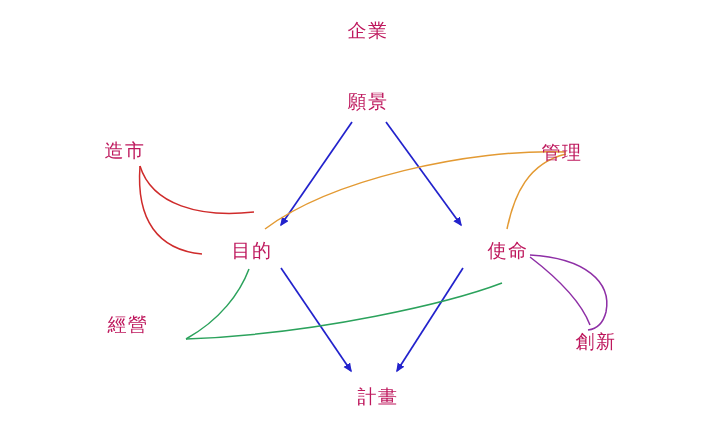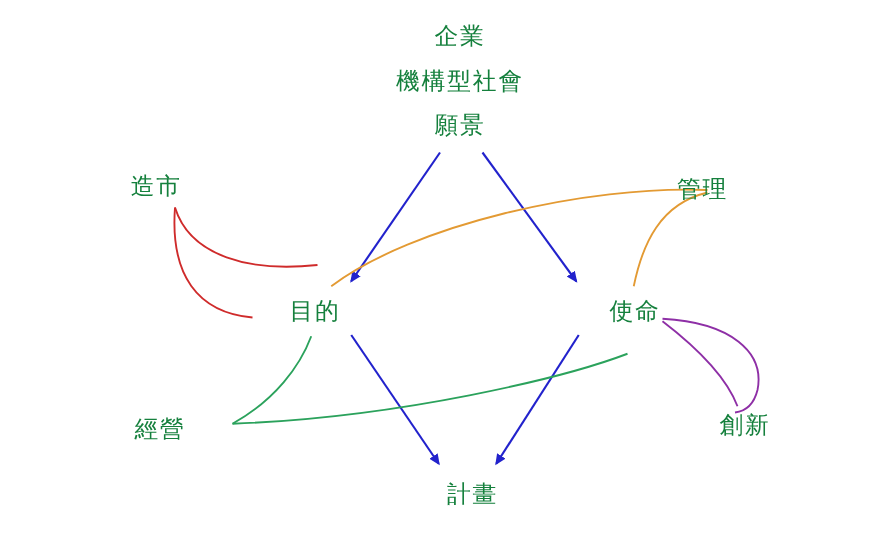--- a/index.html
+++ b/index.html
@@ -17,21 +17,21 @@
   }
   svg.links {
     position: absolute;
     left: 0;
     top: 0;
   }
   .node {
     position: absolute;
     transform: translate(-50%, -50%);
     font-size: 19px;
-    color: #15803d;
+    color: #be185d;
     white-space: nowrap;
     letter-spacing: 1.5px;
     line-height: 1;
   }
 </style>
 </head>
 <body>
 
 <div class="stage">
 
@@ -54,26 +54,25 @@
     <path d="M566,154 C528,163 514,195 507,229" fill="none" stroke-width="1.5" stroke="#e39a33"></path>
 
     <path d="M186,339 C320,334 452,302 502,283" fill="none" stroke-width="1.5" stroke="#2ba25c"></path>
     <path d="M186,339 C220,320 240,293 249,269" fill="none" stroke-width="1.5" stroke="#2ba25c"></path>
 
     <path d="M530,255 C585,258 612,282 606,312 C603,324 596,329 588,330" fill="none" stroke-width="1.5" stroke="#8e2fa6"></path>
     <path d="M530,257 C560,280 582,304 590,325" fill="none" stroke-width="1.5" stroke="#8e2fa6"></path>
   </svg>
 
   <div class="node" style="left:368px; top:30px">企業</div>
-  <div class="node" style="left:368px; top:66px">機構型社會</div>
   <div class="node" style="left:368px; top:101px">願景</div>
 
   <div class="node" style="left:125px; top:150px">造市</div>
   <div class="node" style="left:562px; top:152px">管理</div>
 
   <div class="node" style="left:252px; top:250px">目的</div>
   <div class="node" style="left:508px; top:250px">使命</div>
 
-  <div class="node" style="left:128px; top:344px">經營</div>
+  <div class="node" style="left:128px; top:324px">經營</div>
   <div class="node" style="left:596px; top:341px">創新</div>
 
   <div class="node" style="left:378px; top:396px">計畫</div>
 </div>
 
 </body></html>

